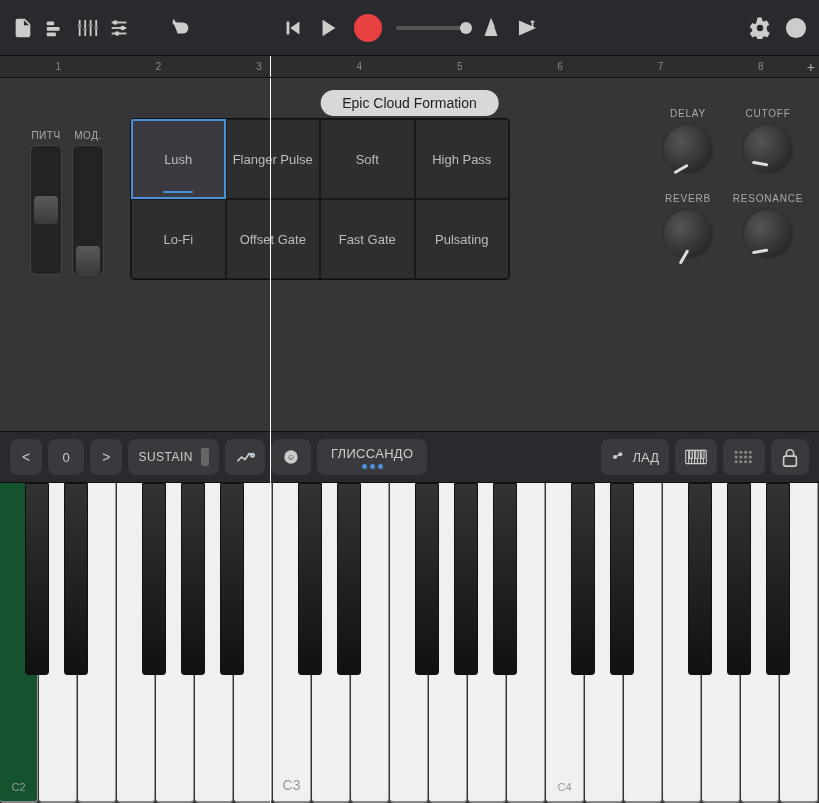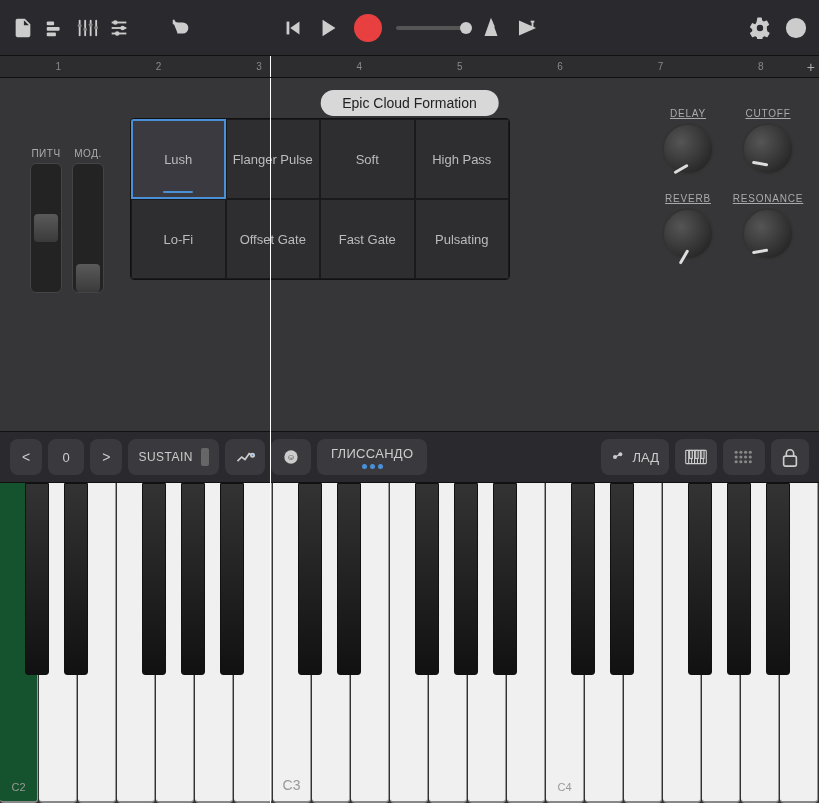--- a/index.html
+++ b/index.html
@@ -259,21 +259,20 @@
       display: flex;
       flex-direction: column;
       align-items: center;
       gap: 4px;
     }
     .knob-label {
       color: #aaa;
       font-size: 10px;
       letter-spacing: 0.8px;
       text-align: center;
-      text-decoration: underline;
     }
     .knob {
       width: 52px;
       height: 52px;
       border-radius: 50%;
       background: radial-gradient(circle at 35% 35%, #555, #1a1a1a);
       border: 2px solid #333;
       position: relative;
       cursor: pointer;
     }
@@ -497,21 +496,21 @@
     <span class="ruler-mark">8</span>
   </div>
   <span class="ruler-plus">+</span>
 </div>
 
 <div class="main-area">
   <div class="main-playhead"></div>
 
   <div class="instrument-badge">Epic Cloud Formation</div>
 
-  <div class="left-sliders" style="position:absolute;left:16px;top:70px;padding-left:14px;">
+  <div class="left-sliders" style="position:absolute;left:16px;top:52px;padding-left:14px;">
     <div class="slider-group">
       <span class="slider-label">ПИТЧ</span>
       <div class="vertical-slider">
         <div class="slider-thumb"></div>
       </div>
     </div>
     <div class="slider-group">
       <span class="slider-label">МОД.</span>
       <div class="vertical-slider">
         <div class="slider-thumb" style="top:100px;"></div>

